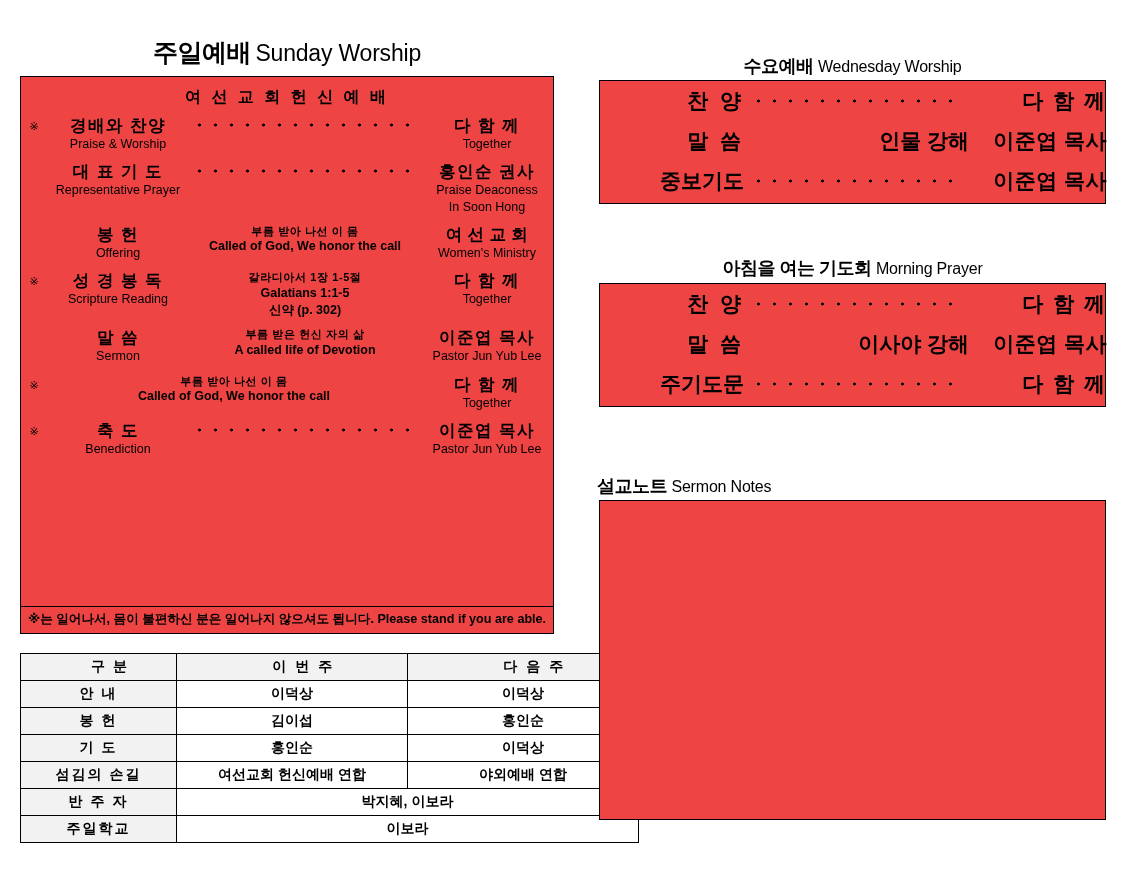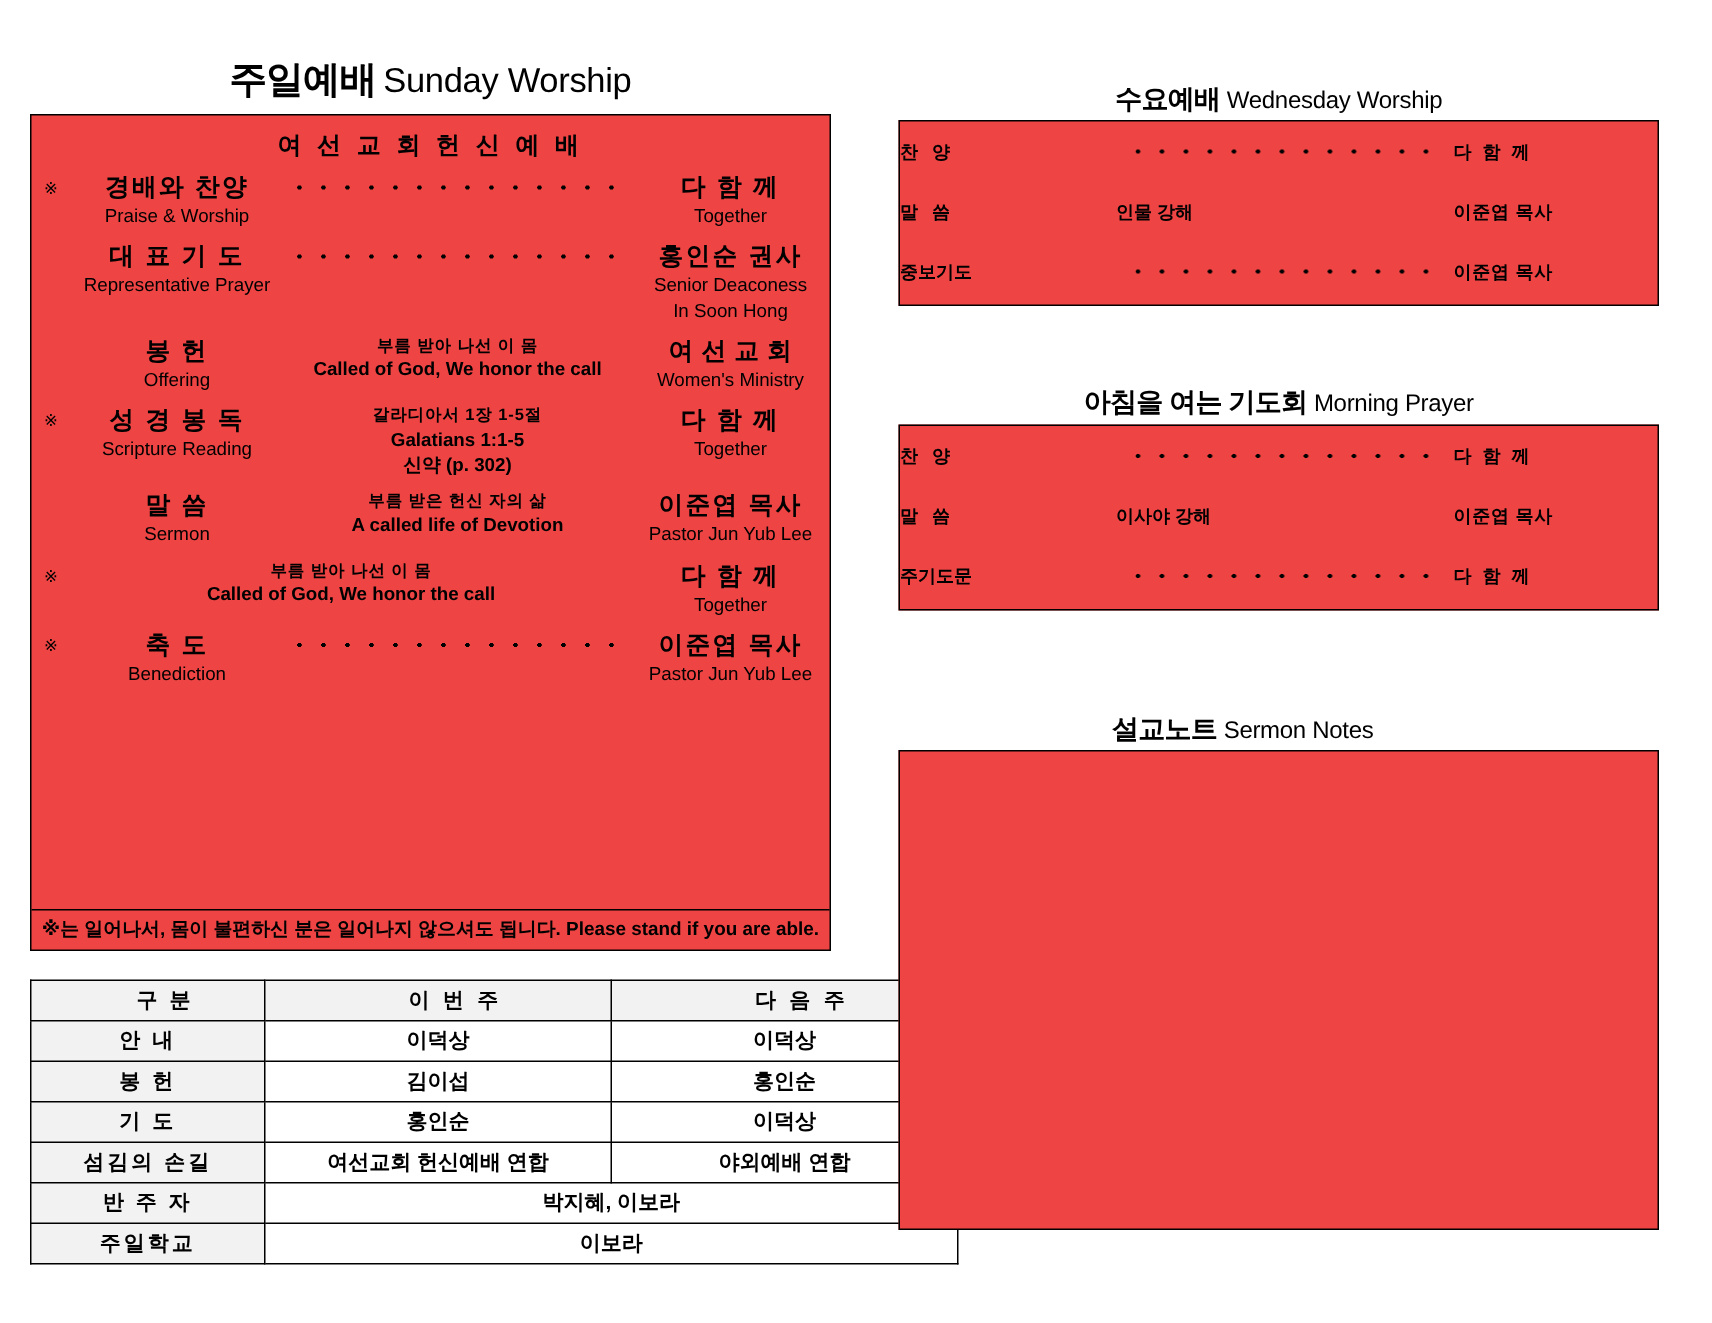--- a/index.html
+++ b/index.html
@@ -178,39 +178,39 @@
     left: 599px;
     width: 507px;
   }
   .svc-table {
     width: 100%;
     border-collapse: collapse;
     table-layout: fixed;
   }
   .svc-table td {
     height: 40px;
-    text-align: left;
+    text-align: right;
     vertical-align: middle;
-    font-size: 12px;
+    font-size: 21px;
     font-weight: bold;
     white-space: nowrap;
     padding: 0;
   }
   .svc-table .sc-name { width: 144px; letter-spacing: 3px; }
   .svc-table .sc-name.nosp { letter-spacing: 0px; }
   .svc-table .sc-detail { width: 225px; }
   .svc-table .sc-who { width: 138px; letter-spacing: 2px; }
   .svc-table .sc-who.nosp { letter-spacing: 0.5px; }
 
   
   #notes-title {
     position: absolute;
-    left: 575px; top: 474px;
+    left: 597px; top: 474px;
     width: 507px;
-    text-align: center;
+    text-align: left;
   }
   #notes-box {
     position: absolute;
     left: 599px; top: 500px;
     width: 507px; height: 320px;
   }
 </style>
 </head>
 <body>
 
@@ -244,21 +244,21 @@
           <div class="kr-main">대 표 기 도</div>
           <div class="en-sub">Representative Prayer</div>
         </div>
         <div class="col-detail">
           <div class="dots-wrap">
             <div class="dots-inner"></div>
           </div>
         </div>
         <div class="col-who">
           <div class="kr-main">홍인순 권사</div>
-          <div class="en-sub">Senior Deaconess</div>
+          <div class="en-sub">Praise Deaconess</div>
           <div class="en-sub">In Soon Hong</div>
         </div>
       </div>
       <div class="order-row">
         <div class="col-mark"></div>
         <div class="col-name">
           <div class="kr-main">봉 헌</div>
           <div class="en-sub">Offering</div>
         </div>
         <div class="col-detail">

